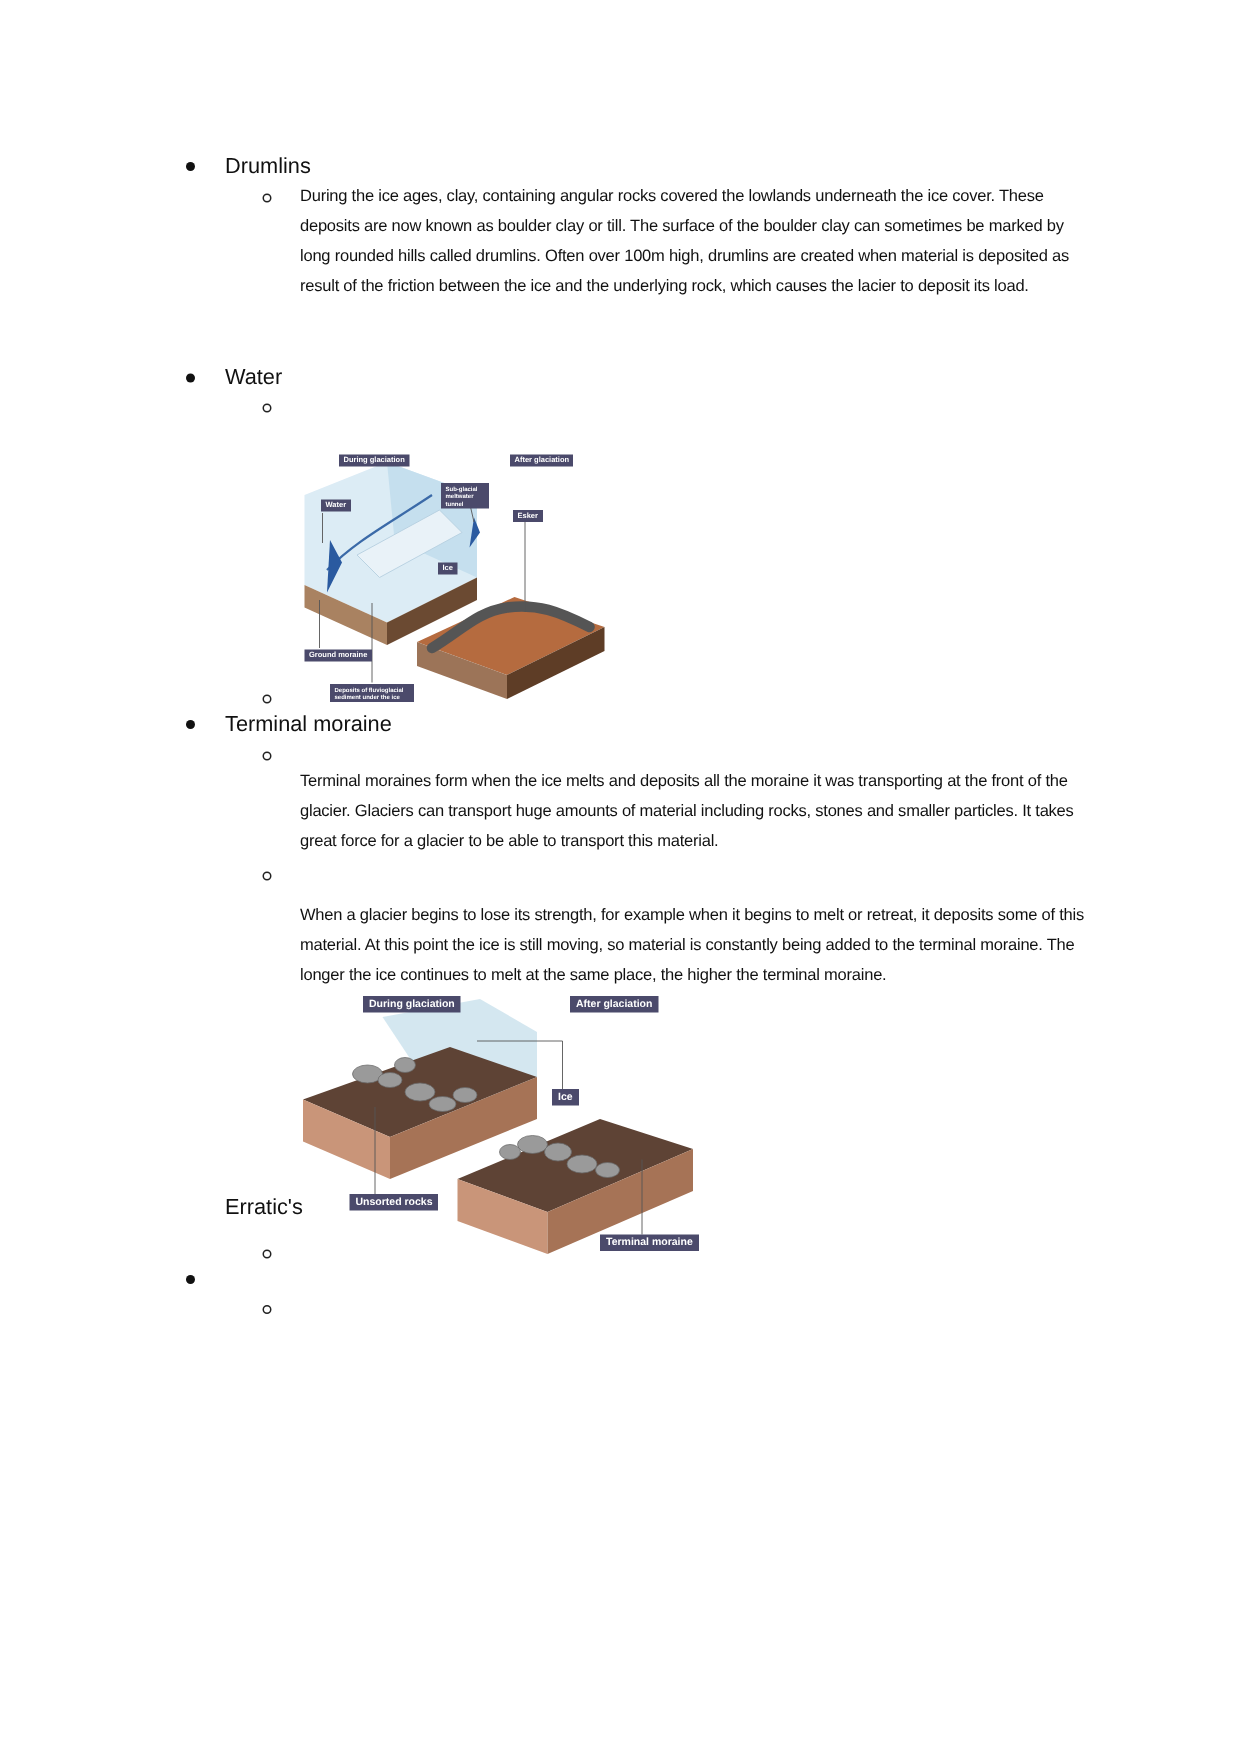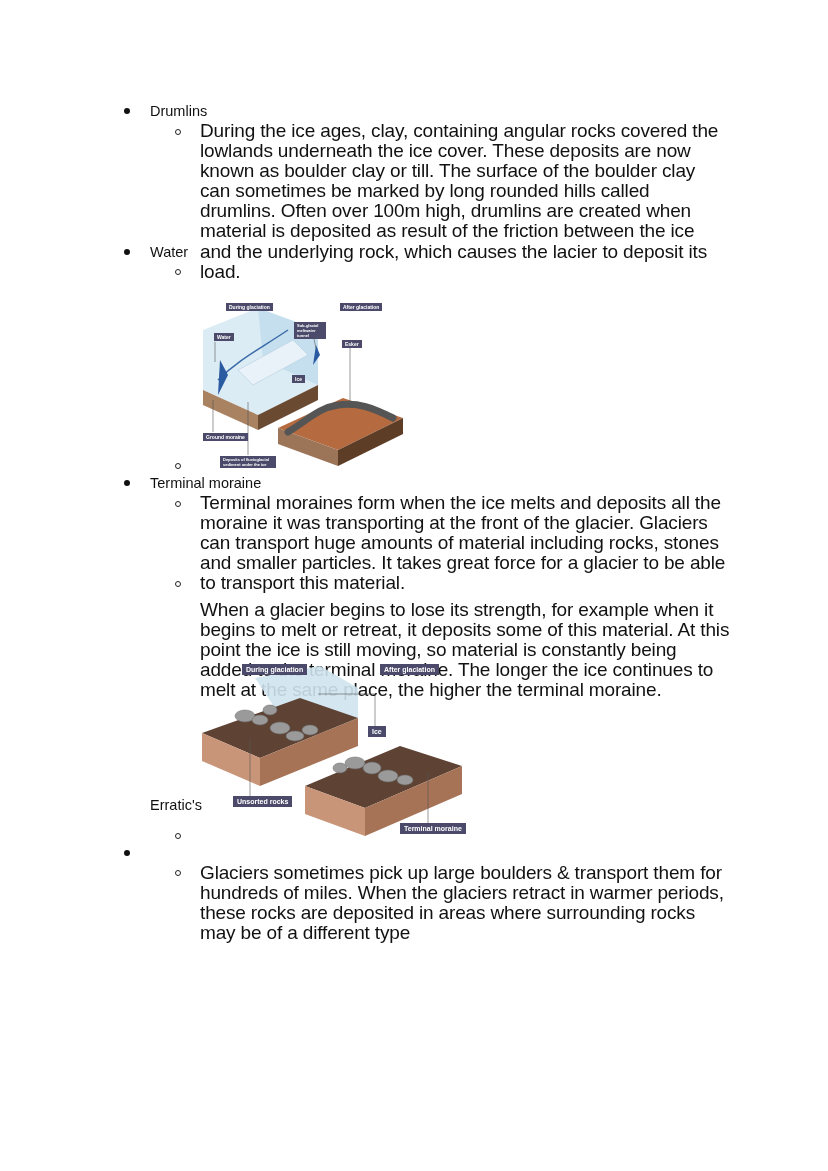--- a/index.html
+++ b/index.html
@@ -2,21 +2,21 @@
 <html><head>
 <meta charset="utf-8">
 <style>
   html, body { margin: 0; padding: 0; background: #ffffff; }
   body { width: 828px; height: 1171px; position: relative; overflow: hidden;
          font-family: "Liberation Sans", sans-serif; color: #111; }
   .page { position: absolute; left: 0; top: 0; width: 828px; height: 836px; }
   .l1 { position: absolute; left: 150px; font-size: 14.5px; line-height: 20px; }
   .b1 { position: absolute; left: 124px; width: 6px; height: 6px; border-radius: 50%; background: #111; }
   .b2 { position: absolute; left: 175px; width: 6px; height: 6px; border-radius: 50%; border: 1px solid #222; box-sizing: border-box; }
-  .para { position: absolute; left: 200px; width: 530px; font-size: 19px; line-height: 20.1px; letter-spacing: -0.15px; }
+  .para { position: absolute; left: 200px; width: 530px; font-size: 11px; line-height: 20.1px; letter-spacing: -0.15px; }
   .fig { position: absolute; }
   .lab { position: absolute; background: #4b4a6b; color: #fff; font-size: 5px; line-height: 6px; padding: 1px 3px; white-space: nowrap; font-family: "Liberation Sans", sans-serif; font-weight: bold; }
   .lab.big { font-size: 7px; line-height: 9px; padding: 1px 4px; }
 </style>
 </head>
 <body>
 
 <div class="page">
 
   <span class="b1" style="top:108px"></span>
@@ -59,21 +59,21 @@
     <span class="lab" style="left:144px; top:40px">Esker</span>
     <span class="lab" style="left:94px; top:75px">Ice</span>
     <span class="lab" style="left:5px; top:133px">Ground moraine</span>
     <span class="lab" style="left:22px; top:156px; white-space:normal; width:50px; font-size:4px; line-height:5px">Deposits of fluvioglacial sediment under the ice</span>
   </div>
   <span class="b2" style="top:463px"></span>
 
   <span class="b1" style="top:480px"></span>
   <div class="l1" style="top:473px">Terminal moraine</div>
   <span class="b2" style="top:501px"></span>
-  <div class="para" style="top:493px">Terminal moraines form when the ice melts and deposits all the moraine it was transporting at the front of the glacier. Glaciers can transport huge amounts of material including rocks, stones and smaller particles. It takes great force for a glacier to be able to transport this material.</div>
+  <div class="para" style="top:511px">Terminal moraines form when the ice melts and deposits all the moraine it was transporting at the front of the glacier. Glaciers can transport huge amounts of material including rocks, stones and smaller particles. It takes great force for a glacier to be able to transport this material.</div>
   <span class="b2" style="top:581px"></span>
   <div class="para" style="top:600px">When a glacier begins to lose its strength, for example when it begins to melt or retreat, it deposits some of this material. At this point the ice is still moving, so material is constantly being added to the terminal moraine. The longer the ice continues to melt at the same place, the higher the terminal moraine.</div>
 
   <div class="fig" style="left:200px; top:658px; width:265px; height:178px;">
     <svg width="265" height="178" viewBox="0 0 265 178">
 
       <polygon points="55,20 120,8 158,30 158,60 100,88" fill="#cfe4ee" opacity="0.9"></polygon>
       <polygon points="2,75 100,40 158,60 60,100" fill="#5e4335"></polygon>
       <polygon points="2,75 60,100 60,128 2,103" fill="#c99579"></polygon>
       <polygon points="60,100 158,60 158,88 60,128" fill="#a67356"></polygon>
@@ -106,15 +106,14 @@
     <span class="lab big" style="left:180px; top:6px">After glaciation</span>
     <span class="lab big" style="left:168px; top:68px">Ice</span>
     <span class="lab big" style="left:33px; top:138px">Unsorted rocks</span>
     <span class="lab big" style="left:200px; top:165px">Terminal moraine</span>
   </div>
   <span class="b2" style="top:833px"></span>
 
   <span class="b1" style="top:850px"></span>
   <div class="l1" style="top:795px">Erratic's</div>
   <span class="b2" style="top:870px"></span>
-  <div class="para" style="top:863px">Glaciers sometimes pick up large boulders &amp; transport them for hundreds of miles. When the glaciers retract in warmer periods, these rocks are deposited in areas where surrounding rocks may be of a different type</div>
 
 </div>
 
 </body></html>

